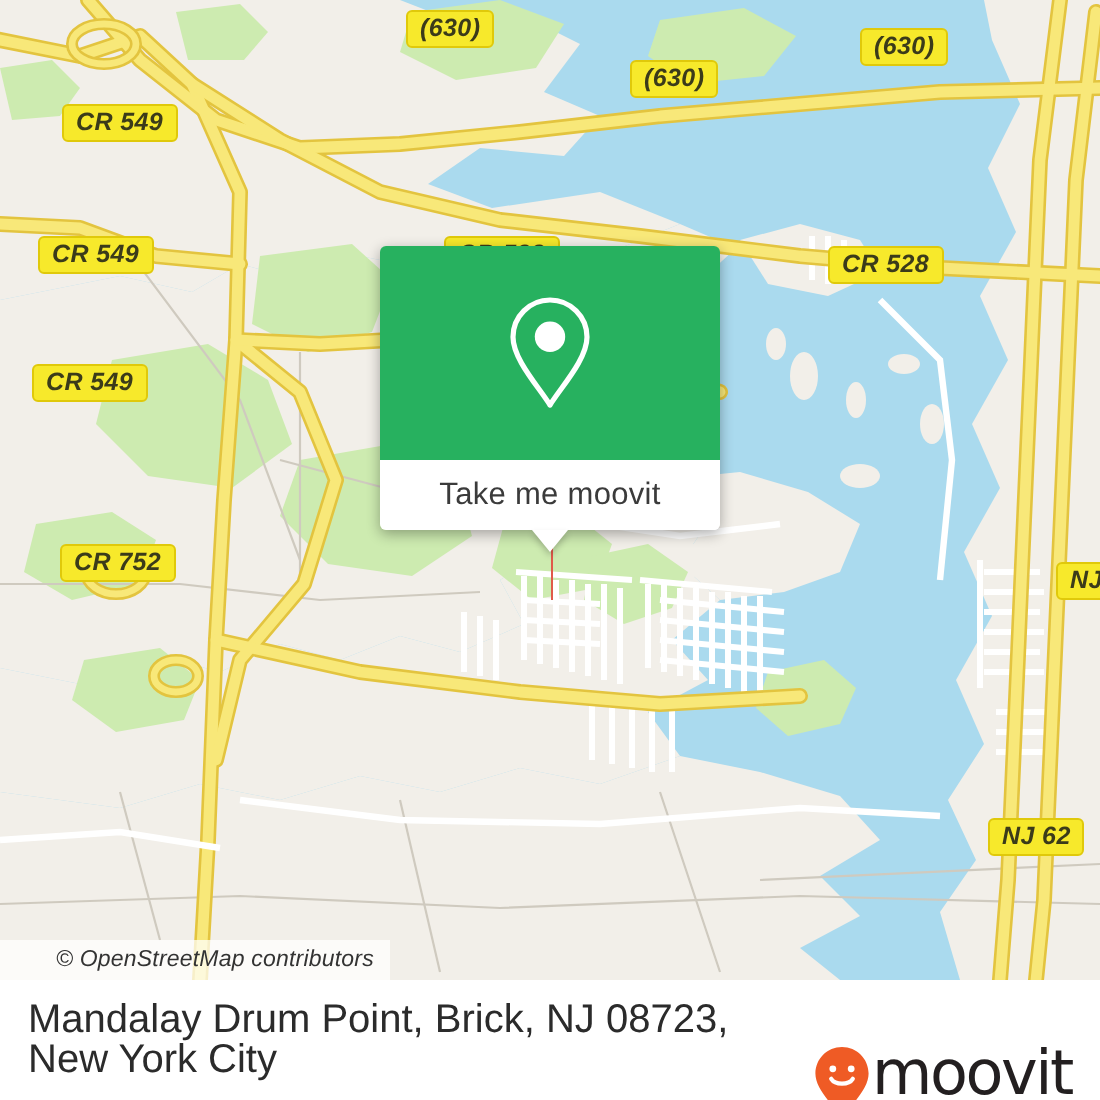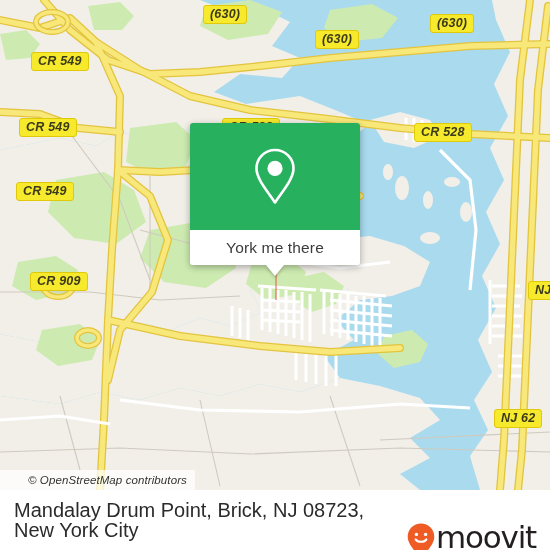--- a/index.html
+++ b/index.html
@@ -240,39 +240,39 @@
 
     <div id="shield-layer">
         <div style="position: absolute; left: 203px; top: 5px; background: rgb(247, 233, 43); border: 1.6px solid rgb(224, 201, 10); border-radius: 3px; padding: 1px 6px 2px; font-size: 12.5px; font-weight: bold; color: rgb(59, 59, 26); letter-spacing: 0.2px; line-height: 14px; font-family: &quot;Liberation Sans&quot;, &quot;DejaVu Sans&quot;, sans-serif; white-space: nowrap;">(630)</div>
         <div style="position: absolute; left: 315px; top: 30px; background: rgb(247, 233, 43); border: 1.6px solid rgb(224, 201, 10); border-radius: 3px; padding: 1px 6px 2px; font-size: 12.5px; font-weight: bold; color: rgb(59, 59, 26); letter-spacing: 0.2px; line-height: 14px; font-family: &quot;Liberation Sans&quot;, &quot;DejaVu Sans&quot;, sans-serif; white-space: nowrap;">(630)</div>
         <div style="position: absolute; left: 430px; top: 14px; background: rgb(247, 233, 43); border: 1.6px solid rgb(224, 201, 10); border-radius: 3px; padding: 1px 6px 2px; font-size: 12.5px; font-weight: bold; color: rgb(59, 59, 26); letter-spacing: 0.2px; line-height: 14px; font-family: &quot;Liberation Sans&quot;, &quot;DejaVu Sans&quot;, sans-serif; white-space: nowrap;">(630)</div>
         <div style="position: absolute; left: 31px; top: 52px; background: rgb(247, 233, 43); border: 1.6px solid rgb(224, 201, 10); border-radius: 3px; padding: 1px 6px 2px; font-size: 12.5px; font-weight: bold; color: rgb(59, 59, 26); letter-spacing: 0.2px; line-height: 14px; font-family: &quot;Liberation Sans&quot;, &quot;DejaVu Sans&quot;, sans-serif; white-space: nowrap;">CR 549</div>
         <div style="position: absolute; left: 222px; top: 118px; background: rgb(247, 233, 43); border: 1.6px solid rgb(224, 201, 10); border-radius: 3px; padding: 1px 6px 2px; font-size: 12.5px; font-weight: bold; color: rgb(59, 59, 26); letter-spacing: 0.2px; line-height: 14px; font-family: &quot;Liberation Sans&quot;, &quot;DejaVu Sans&quot;, sans-serif; white-space: nowrap;">CR 528</div>
         <div style="position: absolute; left: 414px; top: 123px; background: rgb(247, 233, 43); border: 1.6px solid rgb(224, 201, 10); border-radius: 3px; padding: 1px 6px 2px; font-size: 12.5px; font-weight: bold; color: rgb(59, 59, 26); letter-spacing: 0.2px; line-height: 14px; font-family: &quot;Liberation Sans&quot;, &quot;DejaVu Sans&quot;, sans-serif; white-space: nowrap;">CR 528</div>
         <div style="position: absolute; left: 19px; top: 118px; background: rgb(247, 233, 43); border: 1.6px solid rgb(224, 201, 10); border-radius: 3px; padding: 1px 6px 2px; font-size: 12.5px; font-weight: bold; color: rgb(59, 59, 26); letter-spacing: 0.2px; line-height: 14px; font-family: &quot;Liberation Sans&quot;, &quot;DejaVu Sans&quot;, sans-serif; white-space: nowrap;">CR 549</div>
         <div style="position: absolute; left: 16px; top: 182px; background: rgb(247, 233, 43); border: 1.6px solid rgb(224, 201, 10); border-radius: 3px; padding: 1px 6px 2px; font-size: 12.5px; font-weight: bold; color: rgb(59, 59, 26); letter-spacing: 0.2px; line-height: 14px; font-family: &quot;Liberation Sans&quot;, &quot;DejaVu Sans&quot;, sans-serif; white-space: nowrap;">CR 549</div>
-        <div style="position: absolute; left: 30px; top: 272px; background: rgb(247, 233, 43); border: 1.6px solid rgb(224, 201, 10); border-radius: 3px; padding: 1px 6px 2px; font-size: 12.5px; font-weight: bold; color: rgb(59, 59, 26); letter-spacing: 0.2px; line-height: 14px; font-family: &quot;Liberation Sans&quot;, &quot;DejaVu Sans&quot;, sans-serif; white-space: nowrap;">CR 909</div>
+        <div style="position: absolute; left: 30px; top: 272px; background: rgb(247, 233, 43); border: 1.6px solid rgb(224, 201, 10); border-radius: 3px; padding: 1px 6px 2px; font-size: 12.5px; font-weight: bold; color: rgb(59, 59, 26); letter-spacing: 0.2px; line-height: 14px; font-family: &quot;Liberation Sans&quot;, &quot;DejaVu Sans&quot;, sans-serif; white-space: nowrap;">CR 752</div>
         <div style="position: absolute; left: 528px; top: 281px; background: rgb(247, 233, 43); border: 1.6px solid rgb(224, 201, 10); border-radius: 3px; padding: 1px 6px 2px; font-size: 12.5px; font-weight: bold; color: rgb(59, 59, 26); letter-spacing: 0.2px; line-height: 14px; font-family: &quot;Liberation Sans&quot;, &quot;DejaVu Sans&quot;, sans-serif; white-space: nowrap;">NJ</div>
         <div style="position: absolute; left: 494px; top: 409px; background: rgb(247, 233, 43); border: 1.6px solid rgb(224, 201, 10); border-radius: 3px; padding: 1px 6px 2px; font-size: 12.5px; font-weight: bold; color: rgb(59, 59, 26); letter-spacing: 0.2px; line-height: 14px; font-family: &quot;Liberation Sans&quot;, &quot;DejaVu Sans&quot;, sans-serif; white-space: nowrap;">NJ 62</div>
       </div>
 
     <div class="attrib">© OpenStreetMap contributors</div>
   </div>
 
   <div class="popup">
     <div class="popup-shadow"></div>
     <div class="popup-top">
       <svg width="54" height="62" viewBox="0 0 54 62">
         <path d="M27,4 C37.2,4 45.5,12.3 45.5,22.5 C45.5,33.5 33,47 27,56.5
                  C21,47 8.5,33.5 8.5,22.5 C8.5,12.3 16.8,4 27,4 Z" fill="none" stroke="#ffffff" stroke-width="2.6" stroke-linejoin="round"></path>
         <circle cx="27" cy="22.4" r="7.6" fill="#ffffff"></circle>
       </svg>
     </div>
     <div class="popup-bottom">
-      <span>York me there</span>
+      <span>Take me moovit</span>
     </div>
     <div class="popup-tail"></div>
   </div>
 
   <div class="footer">
     <div class="footer-title">Mandalay Drum Point, Brick, NJ 08723, New York City</div>
     <div class="brand">
       <svg width="30" height="38" viewBox="0 0 30 38">
         <path d="M15,1.5 C22.4,1.5 28.3,7.4 28.3,14.8 C28.3,22.8 19,31.2 15,36.4
                  C11,31.2 1.7,22.8 1.7,14.8 C1.7,7.4 7.6,1.5 15,1.5 Z" fill="#ef5b25"></path>

